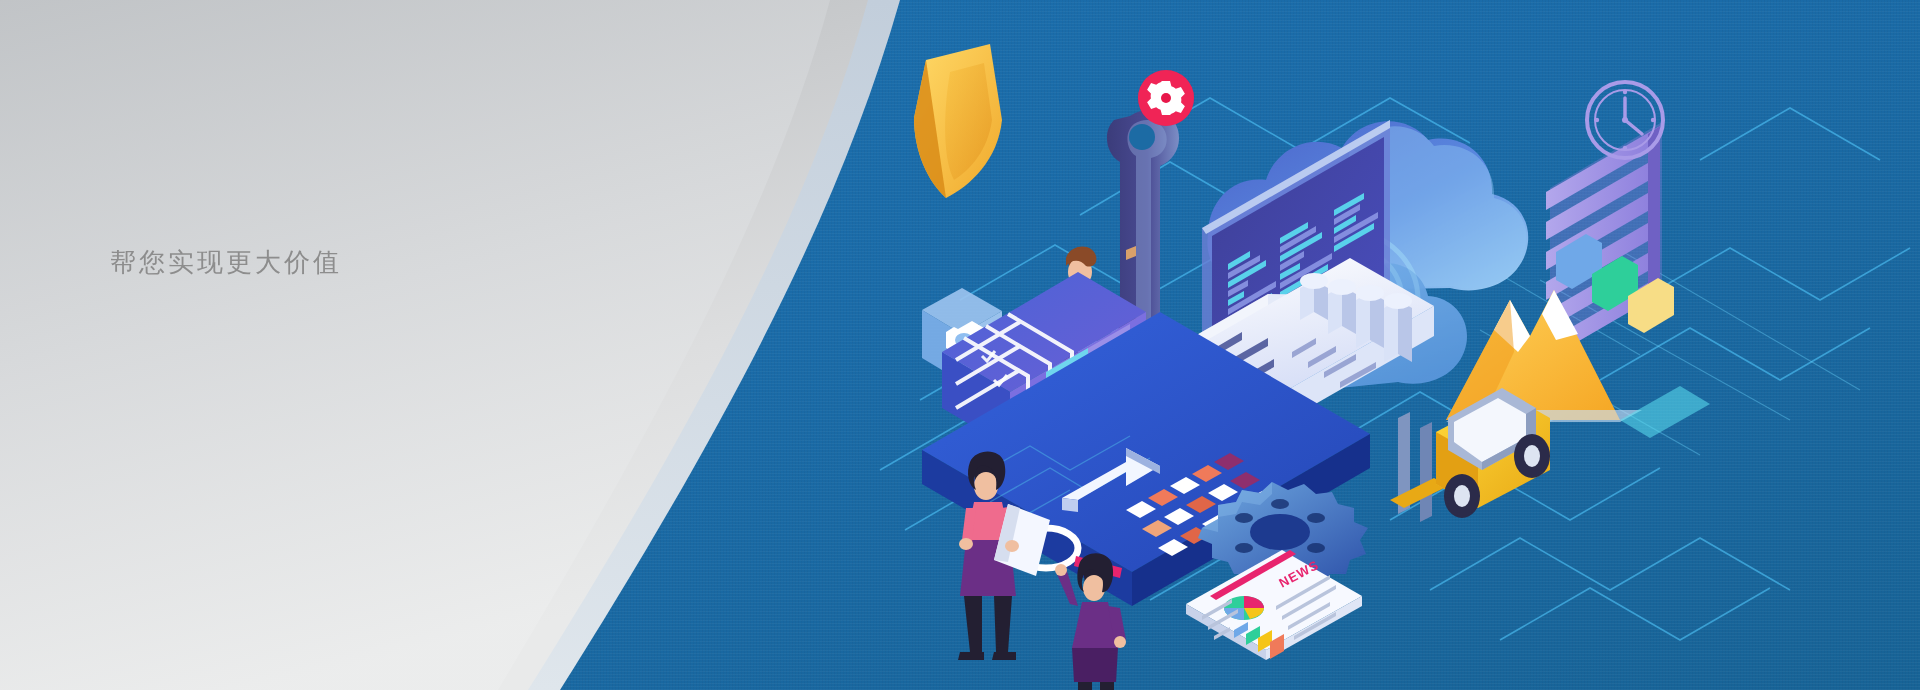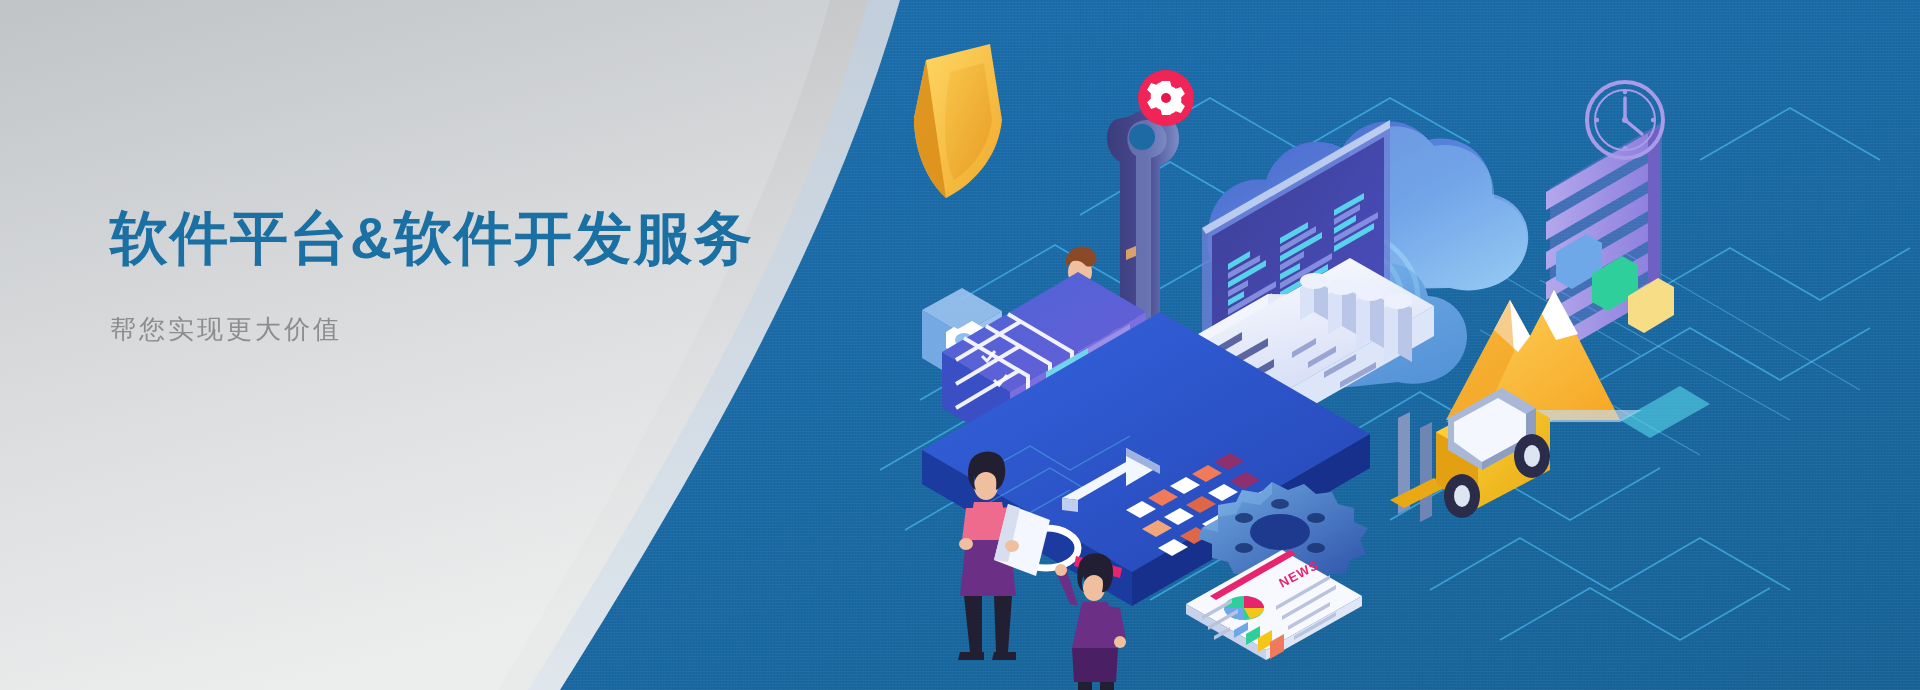--- a/index.html
+++ b/index.html
@@ -111,21 +111,20 @@
     </defs>
 
     <path d="M0 0 L900 0 C 840 210 730 420 560 690 L0 690 Z" fill="url(#paleBlue)"></path>
 
     <path d="M0 0 L868 0 C 812 205 700 415 528 690 L0 690 Z" fill="url(#grayGrad)"></path>
 
     <path d="M0 0 L830 0 C 776 200 666 408 498 690 L0 690 Z" fill="url(#grayGrad2)" opacity=".85"></path>
   </svg>
 
   <div class="text-block">
-    <div class="title">软件平台&amp;软件开发服务</div>
     <div class="subtitle">帮您实现更大价值</div>
   </div>
 
   <svg class="illustration" viewBox="0 0 1090 690" width="1090" height="690">
     <defs>
       <linearGradient id="shieldG" x1="0" y1="0" x2="1" y2="1">
         <stop offset="0%" stop-color="#ffd967"></stop>
           <stop offset="100%" stop-color="#f0a92c"></stop>
       </linearGradient>
       <linearGradient id="shieldG2" x1="0" y1="0" x2="1" y2="1">

